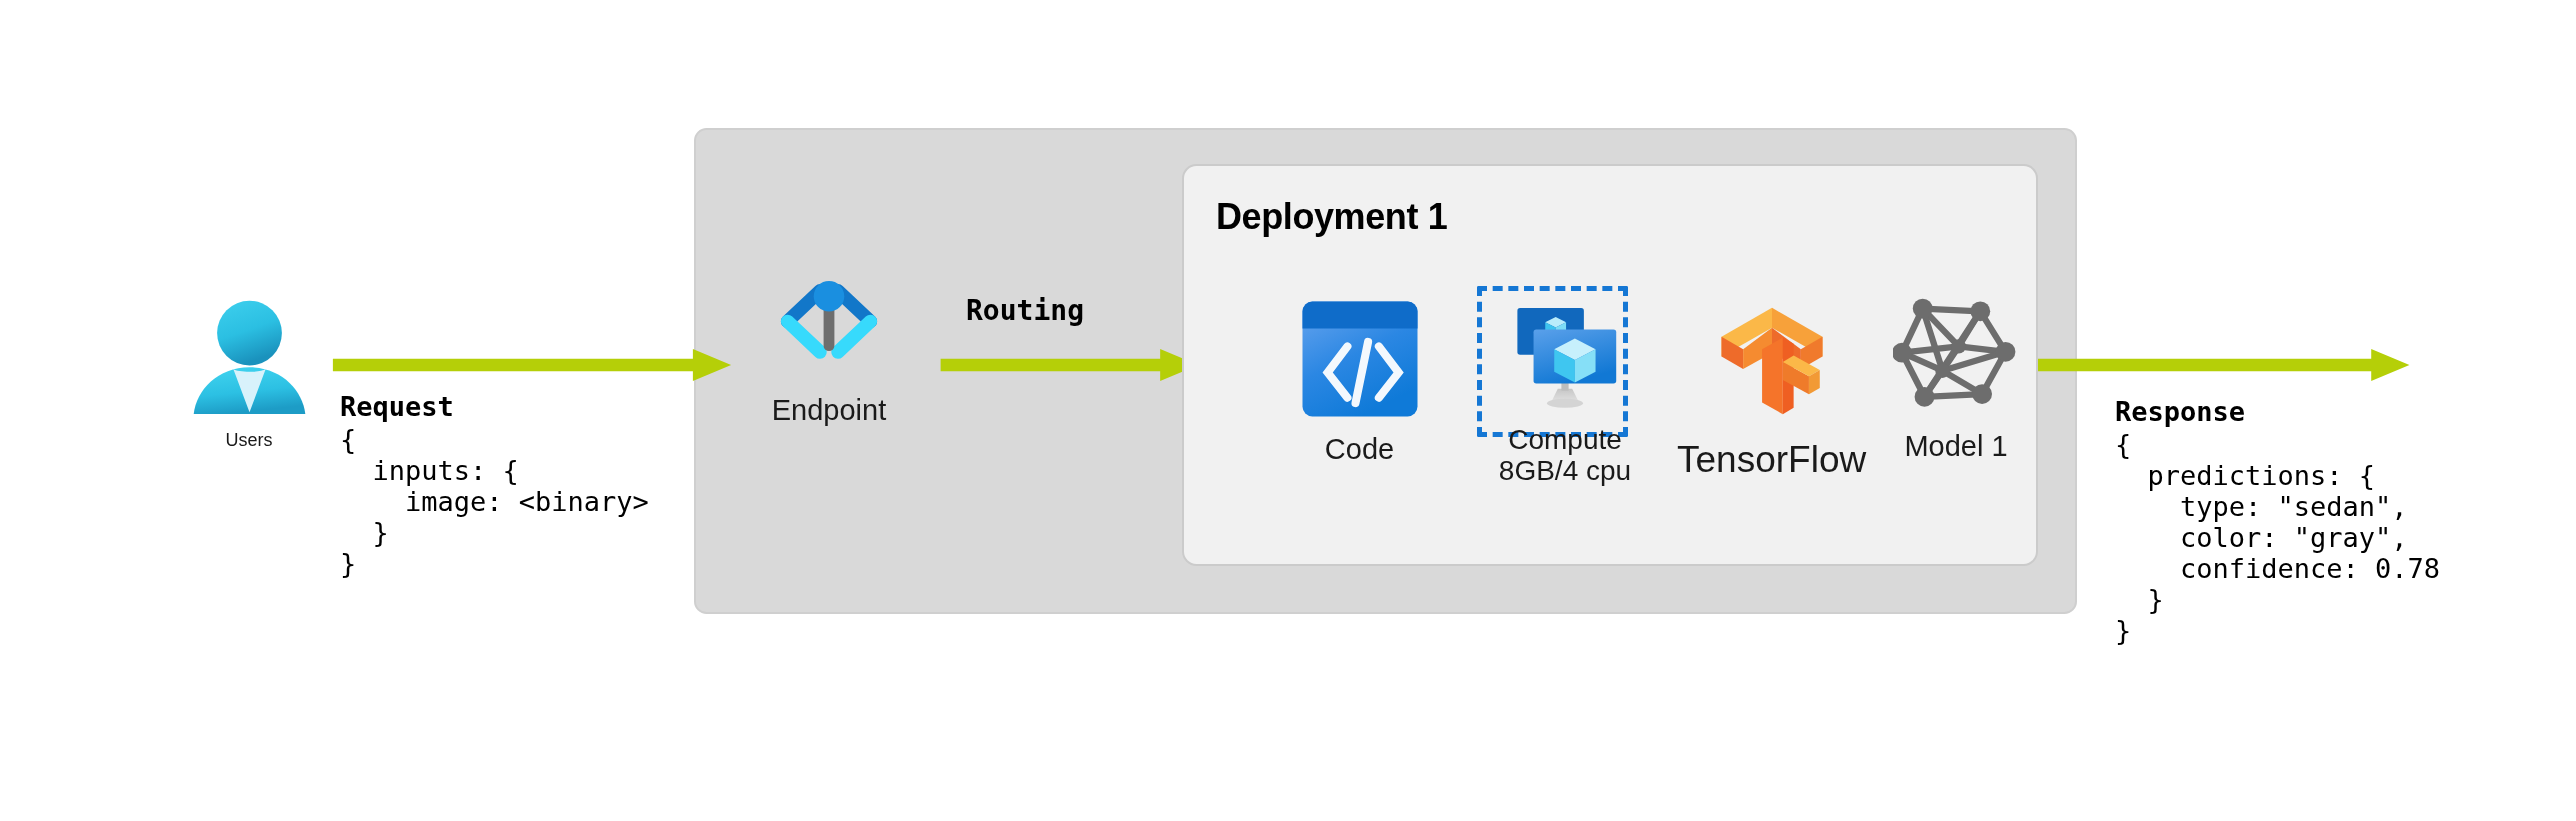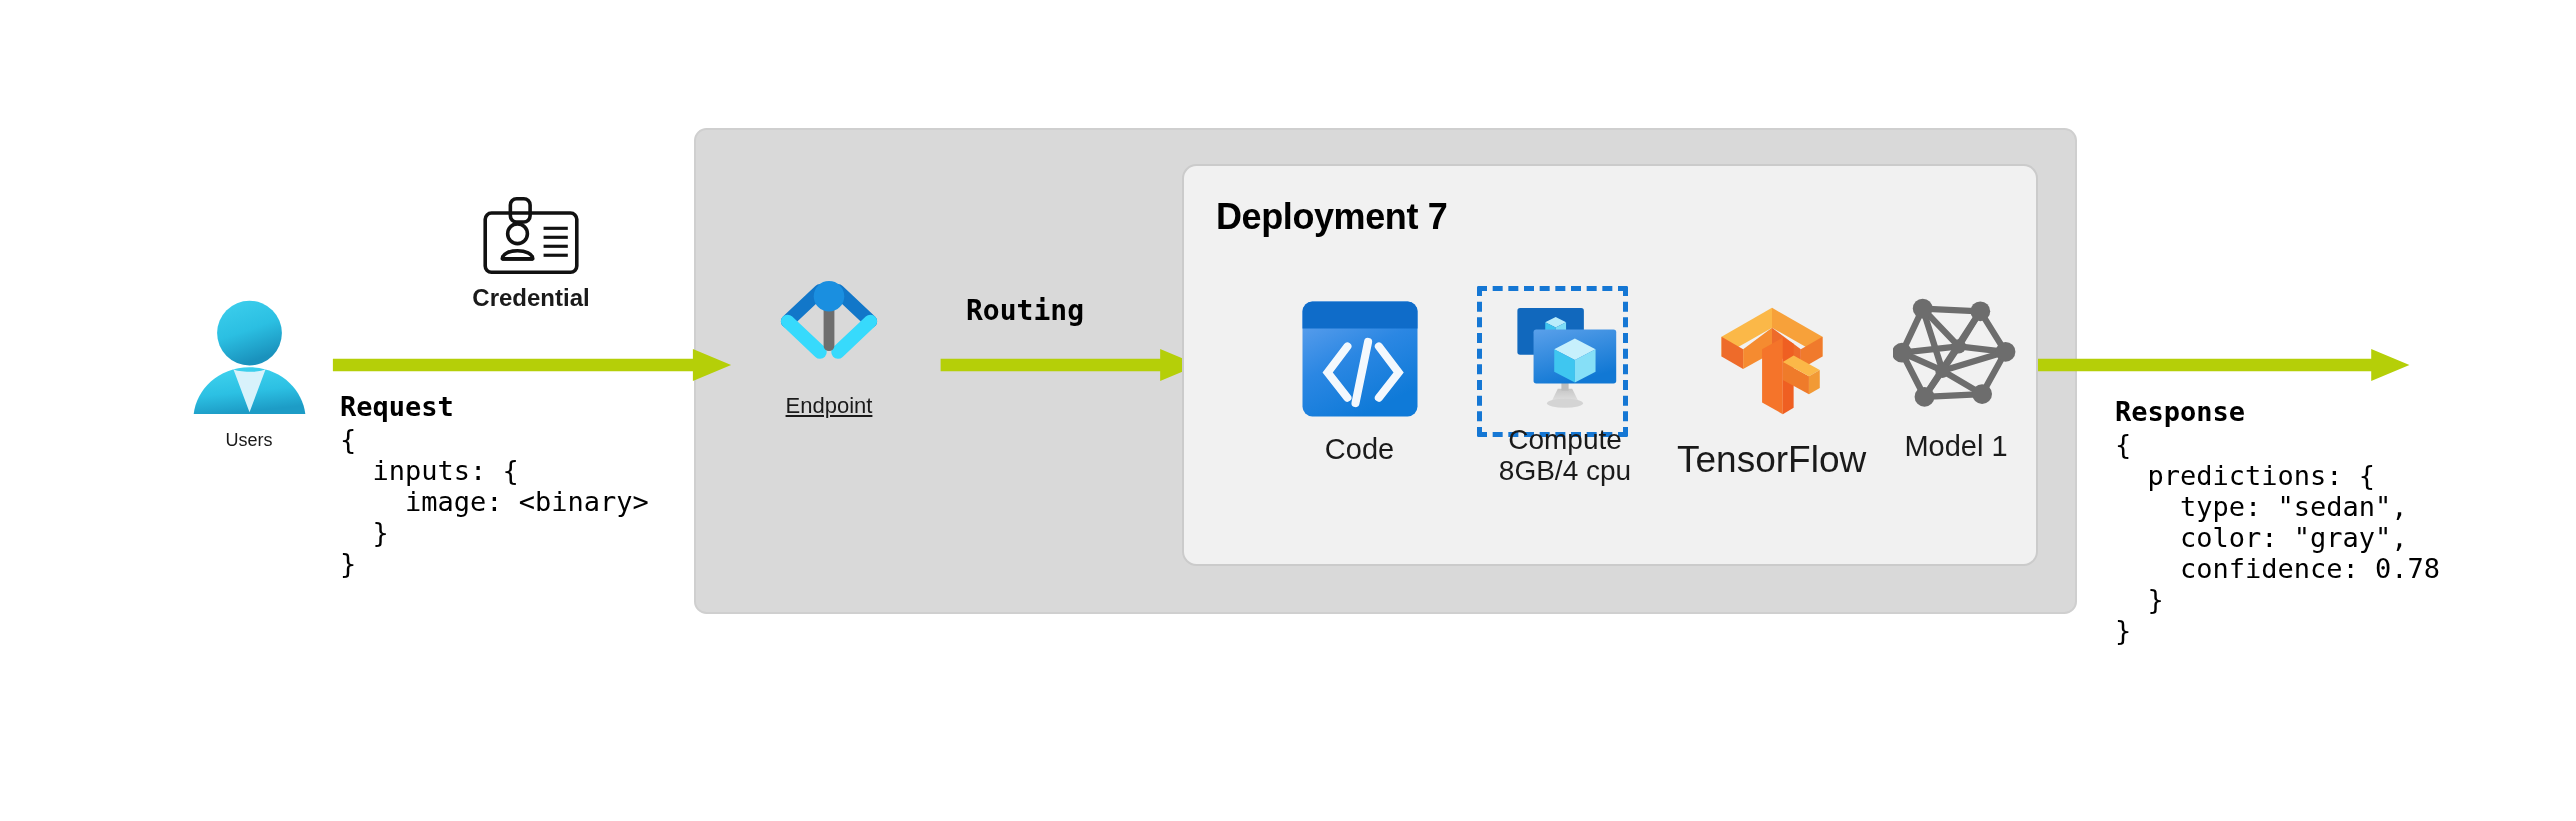--- a/index.html
+++ b/index.html
@@ -94,21 +94,21 @@
   
   .users-node  { left: 168px;  top: 297px; width: 162px; }
   .users-node .label { font-size: 18px; margin-top: 11px; }
 
   
   .credential-node { left: 441px; top: 196px; width: 180px; }
   .credential-node .label { margin-top: 7.2px; }
 
   
   .endpoint-node { left: 748px; top: 279px; width: 162px; }
-  .endpoint-node .label { font-size: 22px; margin-top: 10.8px; text-decoration: underline; }
+  .endpoint-node .label { font-size: 29px; margin-top: 10.8px; }
 
   
   .code-node     { left: 1283px; top: 297px; width: 153px; }
   .compute-node  { left: 1475px; top: 286px; width: 180px; }
   .tf-node       { left: 1677px; top: 290px; width: 189px; }
   .model-node    { left: 1875px; top: 290px; width: 162px; text-align: center; }
   .code-node .label    { font-size: 29px; margin-top: 9px; }
   .compute-node .label { font-size: 28px; margin-top: 7.2px; }
   .compute-node .sublabel { font-size: 28px; }
   .tf-node .label      { font-size: 37px; margin-top: 10.8px; }
@@ -197,38 +197,20 @@
           </linearGradient>
         </defs>
         <circle cx="75" cy="40" r="36" fill="url(#gUserHead)"></circle>
         <path d="M75,78 C110,78 134,103 137,130 L13,130 C16,103 40,78 75,78 Z" fill="url(#gUserBody)"></path>
         <path d="M57,80 L75,128 L93,80 C88,84 62,84 57,80 Z" fill="#d8f2fb"></path>
       </svg>
     </span>
     <span class="label">Users</span>
   </div>
 
-  <div class="node credential-node">
-    <span class="icon-wrap">
-      <svg width="108" height="79" viewBox="0 0 120 88">
-        <g fill="none" stroke="#111111" stroke-width="4">
-          <rect x="37" y="3" width="22" height="26" rx="7"></rect>
-          <rect x="9" y="19" width="102" height="66" rx="7"></rect>
-          <circle cx="45" cy="42" r="11"></circle>
-          <path d="M28,70 C28,58 62,58 62,70 Z" stroke-linejoin="round"></path>
-          <line x1="28" y1="70" x2="62" y2="70"></line>
-          <line x1="74" y1="36" x2="101" y2="36" stroke-width="3.5"></line>
-          <line x1="74" y1="46" x2="101" y2="46" stroke-width="3.5"></line>
-          <line x1="74" y1="56" x2="101" y2="56" stroke-width="3.5"></line>
-          <line x1="74" y1="66" x2="101" y2="66" stroke-width="3.5"></line>
-        </g>
-      </svg>
-    </span>
-    <span class="label bold">Credential</span>
-  </div>
 
   <div class="code-block request-block"><span class="title">Request</span><span>{
   inputs: {
     image: &lt;binary&gt;
   }
 }</span></div>
 
   <div class="node endpoint-node">
     <span class="icon-wrap">
       <svg width="108" height="101" viewBox="0 0 120 112">
@@ -244,21 +226,21 @@
         </g>
         <circle cx="60" cy="19" r="17" fill="#1a8fe0"></circle>
       </svg>
     </span>
     <span class="label">Endpoint</span>
   </div>
 
   <div class="routing-label">Routing</div>
 
   <div class="deployment-panel"></div>
-  <div class="deployment-title">Deployment 7</div>
+  <div class="deployment-title">Deployment 1</div>
 
   <div class="dashed-ring"></div>
 
   <div class="node code-node">
     <span class="icon-wrap">
       <svg width="124" height="124" viewBox="0 0 138 138">
         <defs>
           <linearGradient id="gCodeBody" x1="0" y1="0" x2="0.5" y2="1">
             <stop offset="0%" stop-color="#6aa6ef"></stop>
             <stop offset="55%" stop-color="#2b87e3"></stop>

